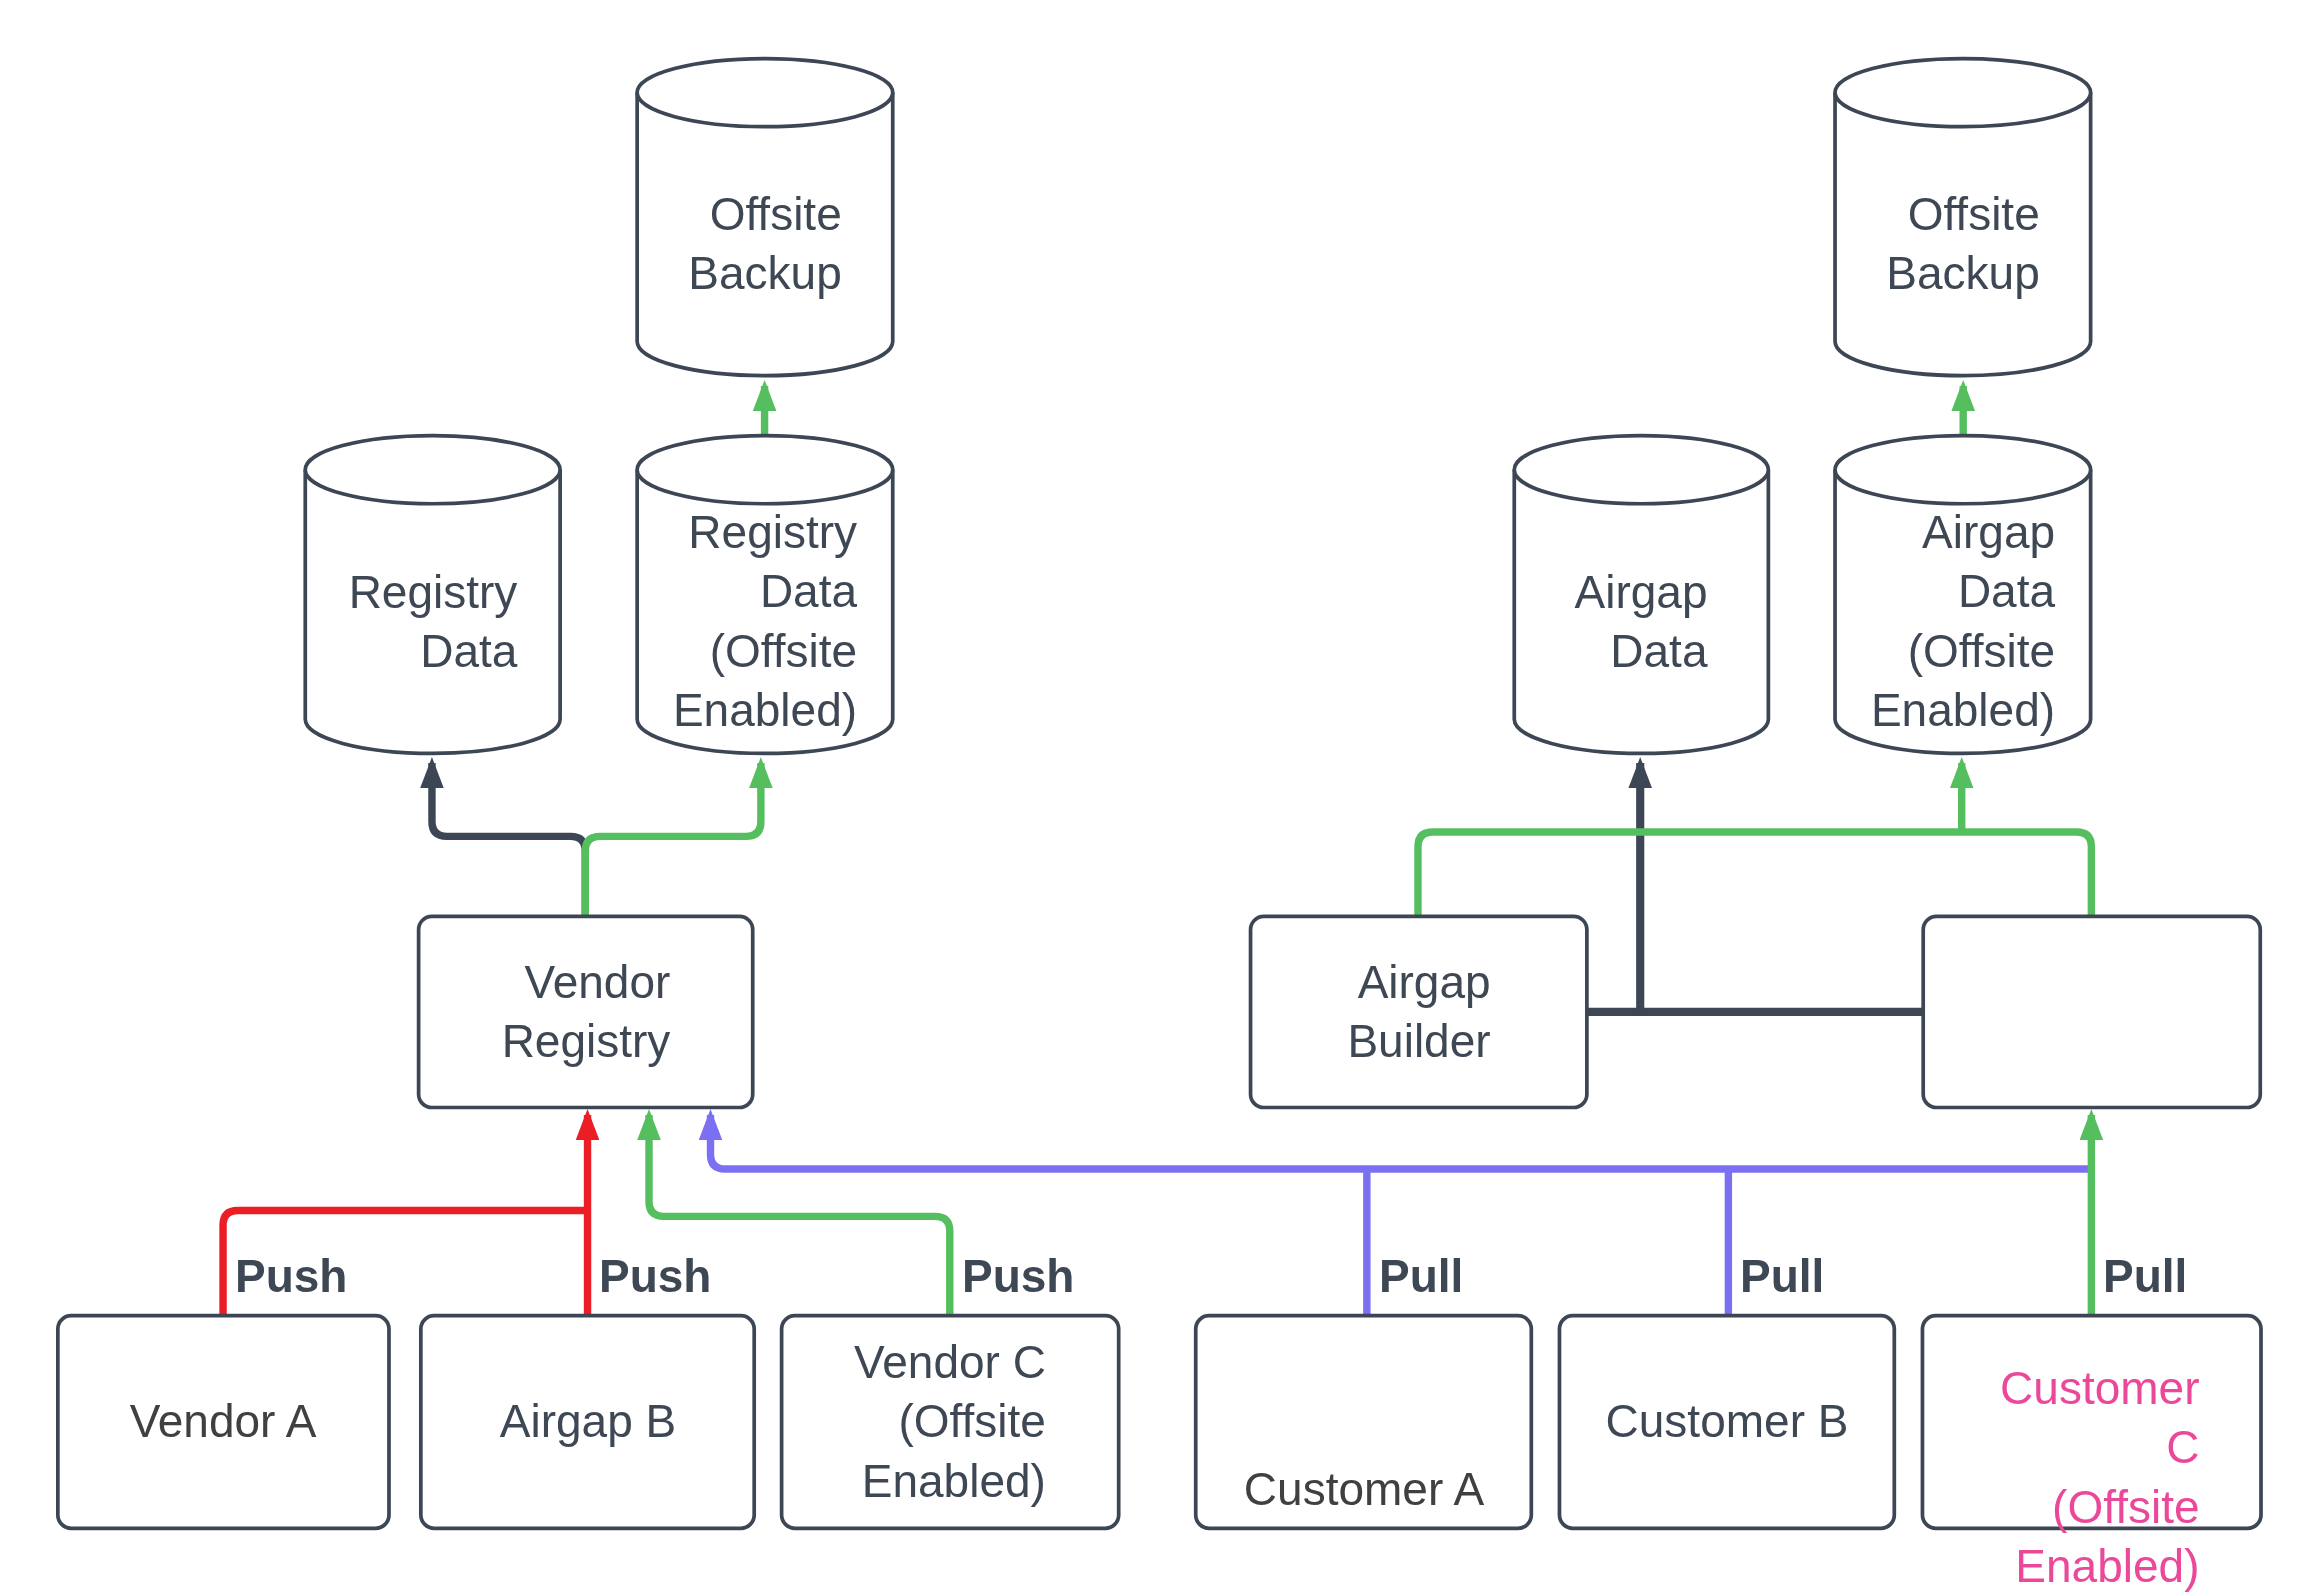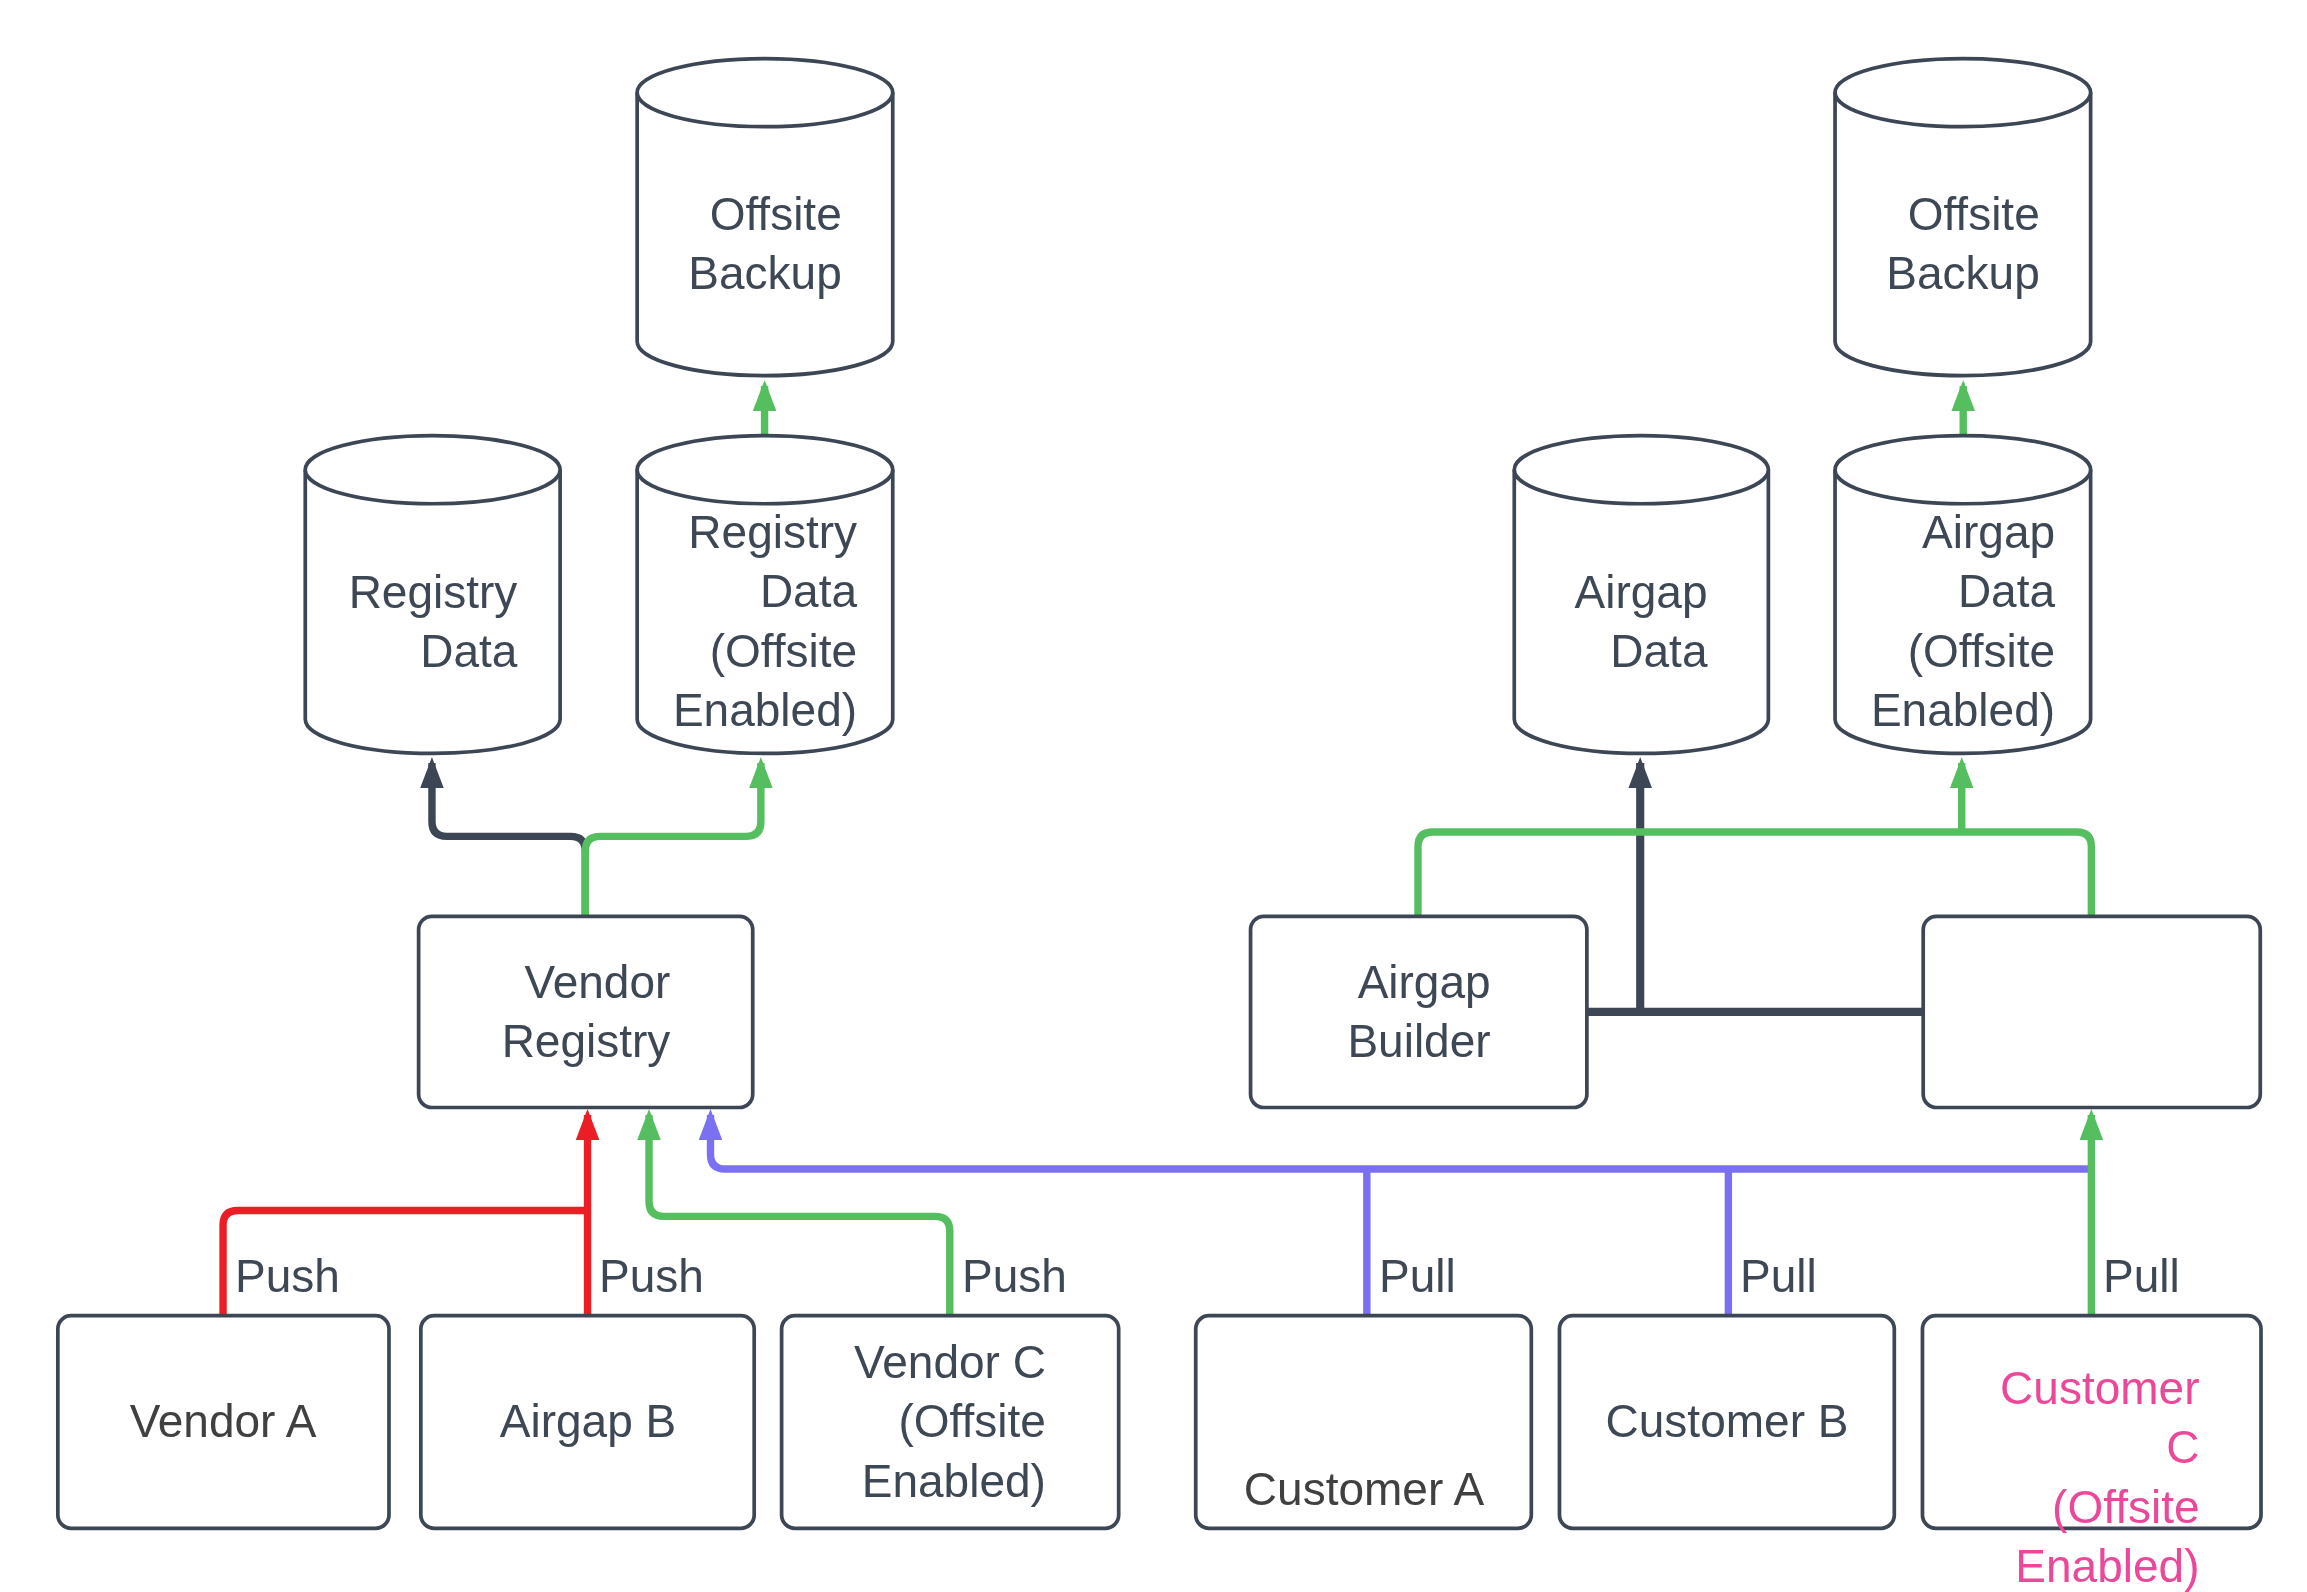--- a/index.html
+++ b/index.html
@@ -19,20 +19,21 @@
     white-space: pre-line;
     font-size: 46px;
     line-height: 1.29;
   }
   .edge-label {
     position: absolute;
     transform: translate(0, -50%);
     font-size: 46px;
     line-height: 1;
     white-space: nowrap;
+    font-weight: bold;
   }
 </style>
 </head>
 <body>
 
 <div class="canvas" id="diagram-root" style="width: 2307px; height: 1592px; background: rgb(255, 255, 255);">
     <svg width="2307" height="1592" viewBox="0 0 3114 2149">
       <defs>
         <marker id="arrow-dark" markerUnits="userSpaceOnUse" markerWidth="42" markerHeight="32" refX="34" refY="16" orient="auto">
           <path d="M0,0 L42,16 L0,32 Z" fill="#3c4654"></path>

